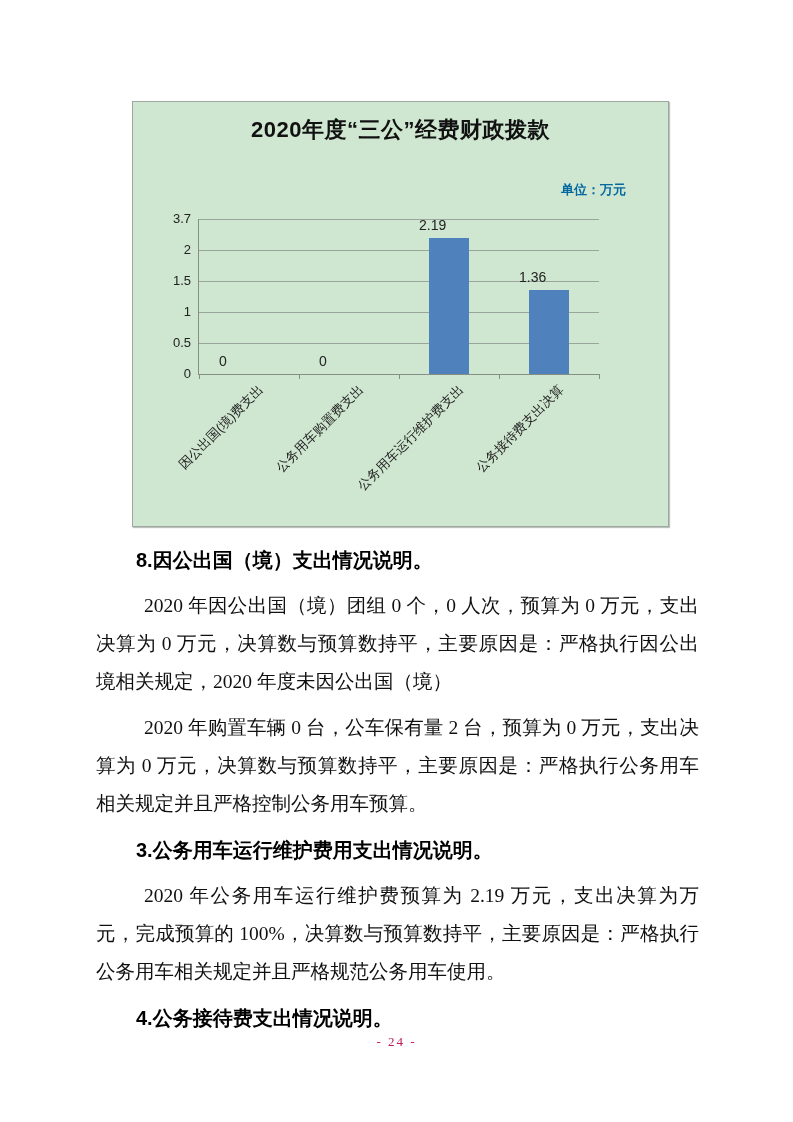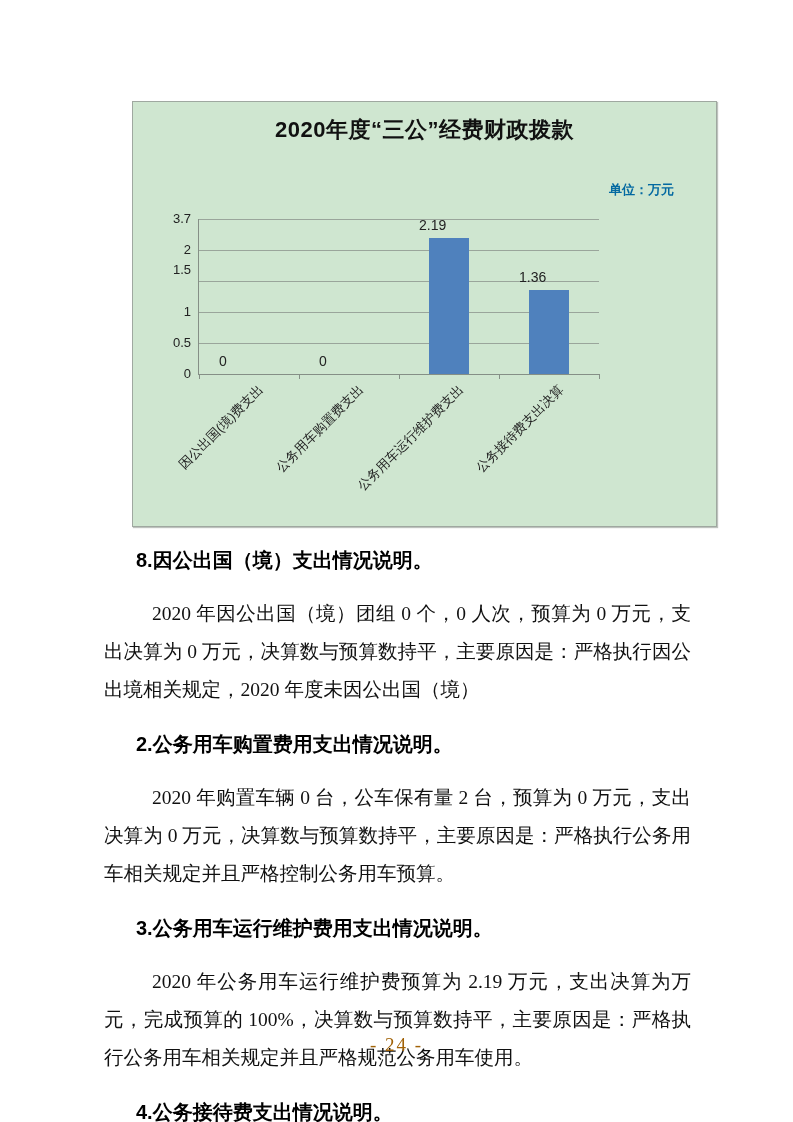--- a/index.html
+++ b/index.html
@@ -6,21 +6,21 @@
   body {
     width:793px; height:1122px; background:#ffffff; position:relative;
     overflow:hidden; font-family:"Liberation Serif","DejaVu Serif",serif;
   }
   :root{
     --chart-bg:#cfe6d0; --chart-border:#9fa8a0; --bar:#4f81bd;
     --grid:#9aa59b; --axis:#858f86;
   }
   
   .chart-box{
-    position:absolute; left:132px; top:101px; width:585px; height:426px;
+    position:absolute; left:132px; top:101px; width:537px; height:426px;
     background:var(--chart-bg); border:1px solid var(--chart-border);
     box-shadow:1px 1px 1px rgba(110,120,110,.45); box-sizing:border-box;
     font-family:"Liberation Sans","DejaVu Sans",sans-serif;
   }
   .chart-title{
     margin-top:13px; text-align:center; font-weight:bold; font-size:22px;
     line-height:30px; color:#111; letter-spacing:.5px;
   }
   .unit-label{
     position:absolute; right:42px; top:79px; font-size:13px; font-weight:bold; color:#0369a1;
@@ -45,48 +45,48 @@
     transform:rotate(-45deg); transform-origin:100% 0;
   }
   
   .text-block{ position:absolute; left:88px; top:541px; width:619px; }
   .text-block h3{
     margin:0; font-size:20px; line-height:38px; text-indent:48px;
     font-weight:bold; color:#000;
     font-family:"Liberation Sans","DejaVu Sans",sans-serif;
   }
   .text-block p{
-    margin:16px; font-size:19.5px; line-height:38px; text-indent:48px;
+    margin:8px; font-size:19.5px; line-height:38px; text-indent:48px;
     text-align:justify; color:#101010;
   }
   
   .footer{
     position:absolute; left:0; top:1034px; width:100%; text-align:center;
-    font-size:19px; color:#a16207; letter-spacing:2px;
+    font-size:13px; color:#be185d; letter-spacing:2px;
   }
 </style>
 </head>
 <body>
 
 <div>
 
   <section class="chart-box">
     <div class="chart-title">
       <div>2020年度“三公”经费财政拨款</div>
     </div>
     <div class="unit-label">单位：万元</div>
     <div class="plot-area">
         <div class="gridline axisline" style="top: 155px;"></div>
         <div class="ytick" style="top: 146px;">0</div>
         <div class="gridline" style="top: 124px;"></div>
         <div class="ytick" style="top: 115px;">0.5</div>
         <div class="gridline" style="top: 93px;"></div>
         <div class="ytick" style="top: 84px;">1</div>
         <div class="gridline" style="top: 62px;"></div>
-        <div class="ytick" style="top: 42px;">1.5</div>
+        <div class="ytick" style="top: 53px;">1.5</div>
         <div class="gridline" style="top: 31px;"></div>
         <div class="ytick" style="top: 22px;">2</div>
         <div class="gridline" style="top: 0px;"></div>
         <div class="ytick" style="top: -9px;">3.7</div>
         <div class="yaxis"></div>
         <div class="datalabel" style="left: 20px; top: 133px;">0</div>
         <div class="catwrap" style="left: 56px; top: 162px;">
           <span>因公出国(境)费支出</span>
         </div>
         <div class="xtick" style="left: 0px;"></div>
@@ -107,21 +107,20 @@
           <span>公务接待费支出决算</span>
         </div>
         <div class="xtick" style="left: 300px;"></div>
         <div class="xtick" style="left: 400px;"></div>
       </div>
   </section>
 
   <section class="text-block">
     <h3>8.因公出国（境）支出情况说明。</h3>
     <p>2020 年因公出国（境）团组 0 个，0 人次，预算为 0 万元，支出决算为 0 万元，决算数与预算数持平，主要原因是：严格执行因公出境相关规定，2020 年度未因公出国（境）</p>
-    <h3>2.公务用车购置费用支出情况说明。</h3>
     <p>2020 年购置车辆 0 台，公车保有量 2 台，预算为 0 万元，支出决算为 0 万元，决算数与预算数持平，主要原因是：严格执行公务用车相关规定并且严格控制公务用车预算。</p>
     <h3>3.公务用车运行维护费用支出情况说明。</h3>
     <p>2020 年公务用车运行维护费预算为 2.19 万元，支出决算为万元，完成预算的 100%，决算数与预算数持平，主要原因是：严格执行公务用车相关规定并且严格规范公务用车使用。</p>
     <h3>4.公务接待费支出情况说明。</h3>
   </section>
 
   <div class="footer">- 24 -</div>
 
 </div>
 

